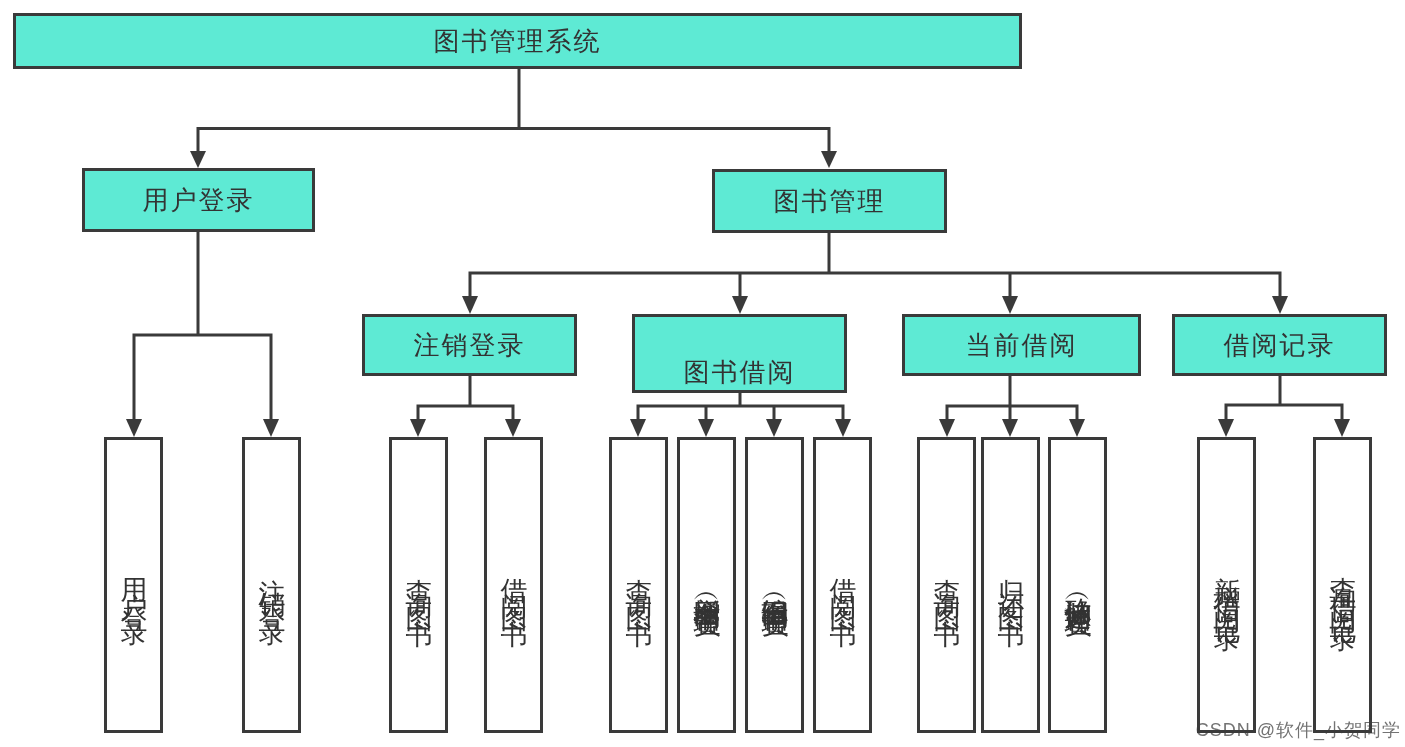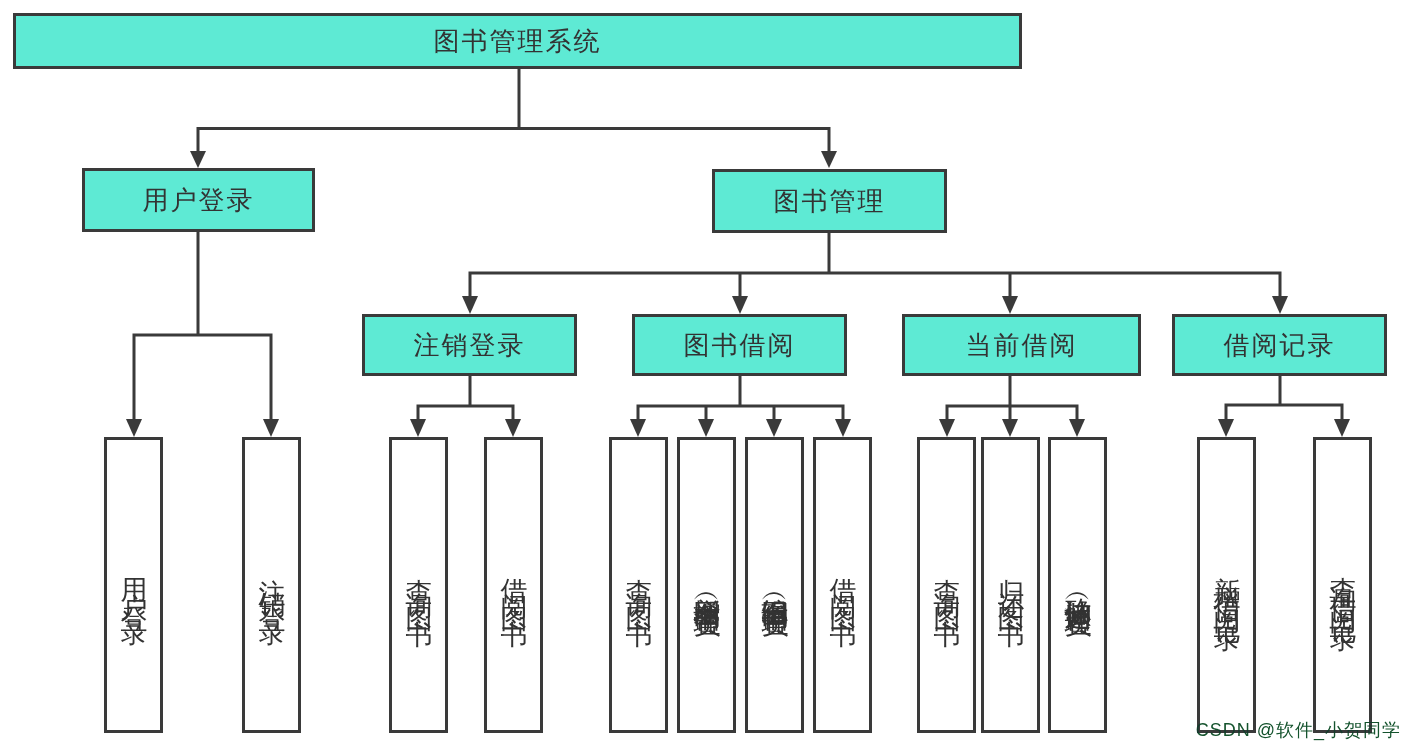--- a/index.html
+++ b/index.html
@@ -55,21 +55,21 @@
     letter-spacing: 14px;
     line-height: 1;
   }
   .vtext.mid  { letter-spacing: 10px; }
   .vtext.long { letter-spacing: 2px; }
   .watermark {
     position: absolute;
     right: 4px;
     bottom: 5px;
     font-size: 18px;
-    color: #14532d;
+    color: #737373;
     letter-spacing: 1px;
     mix-blend-mode: darken;
     z-index: 5;
     white-space: nowrap;
   }
 </style>
 </head>
 <body>
 
 <div class="canvas">
@@ -114,21 +114,21 @@
   <div class="hbox" style="left:82px; top:168px; width:233px; height:64px;">
     <span>用户登录</span>
   </div>
   <div class="hbox" style="left:712px; top:169px; width:235px; height:64px;text-align:center;">
     <span>图书管理</span>
   </div>
 
   <div class="hbox" style="left:362px; top:314px; width:215px; height:62px;">
     <span>注销登录</span>
   </div>
-  <div class="hbox" style="left:632px; top:314px; width:215px; height:62px;">
+  <div class="hbox" style="left:632px; top:314px; width:215px; height:79px;align-items:flex-end;">
     <span>图书借阅</span>
   </div>
   <div class="hbox" style="left:902px; top:314px; width:239px; height:62px;">
     <span>当前借阅</span>
   </div>
   <div class="hbox" style="left:1172px; top:314px; width:215px; height:62px;">
     <span>借阅记录</span>
   </div>
 
   <div class="vbox" style="left:104px;">

